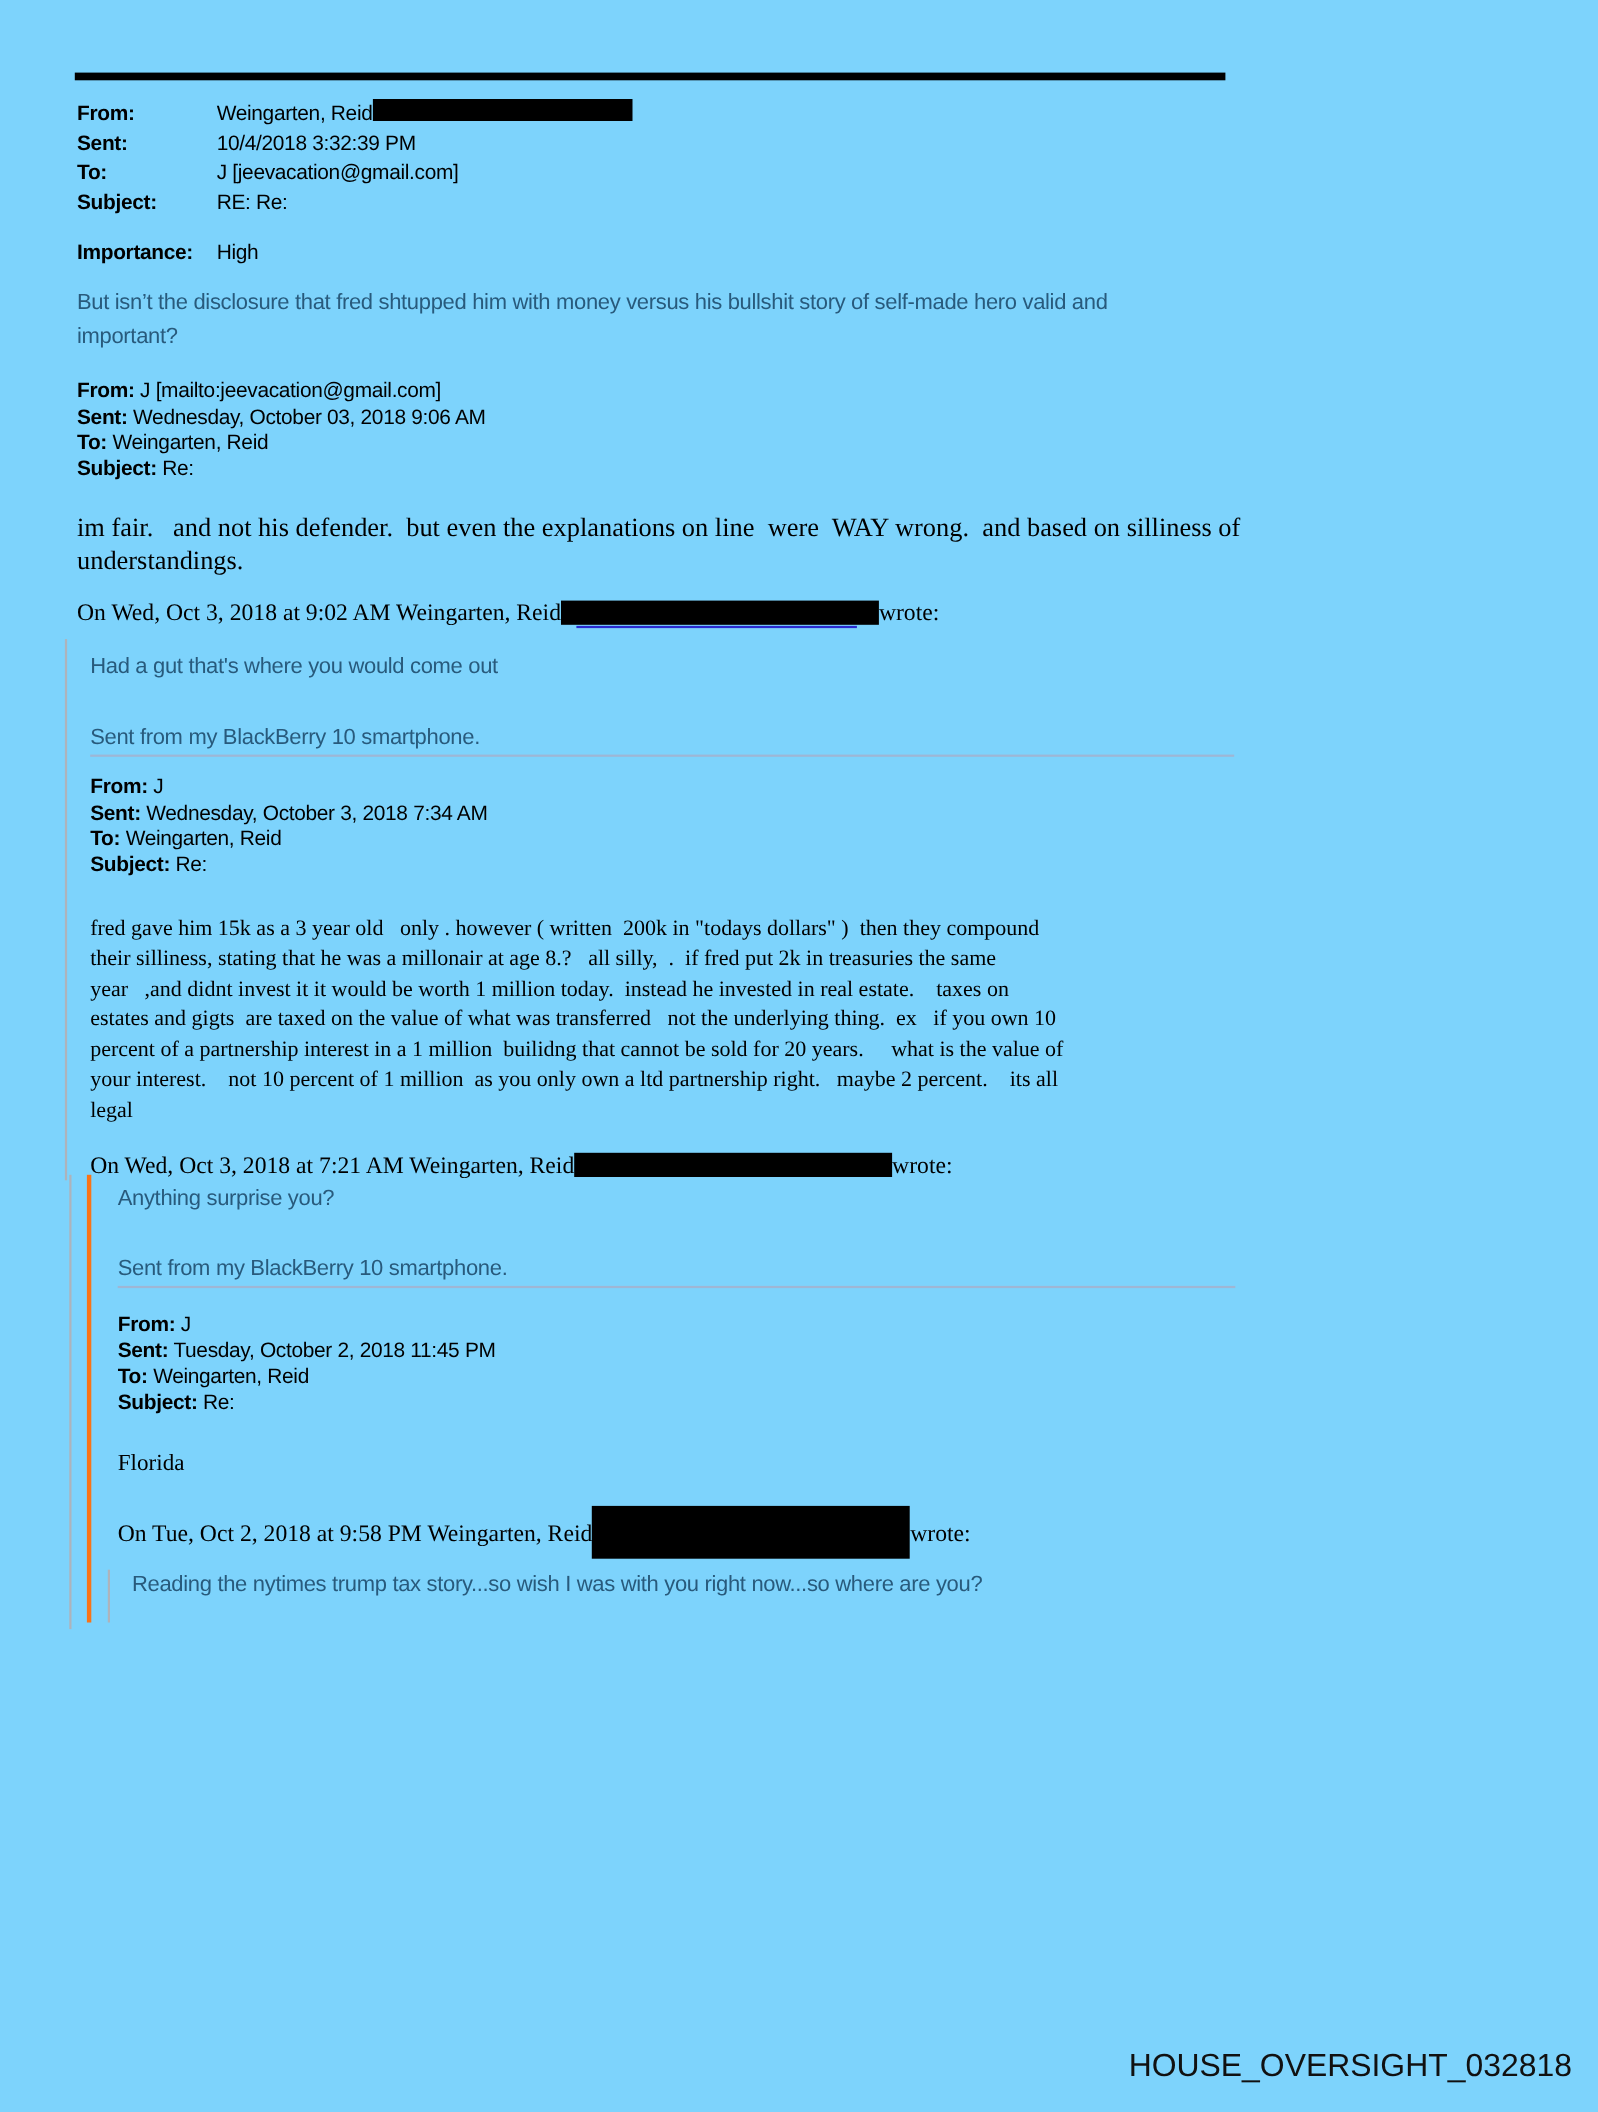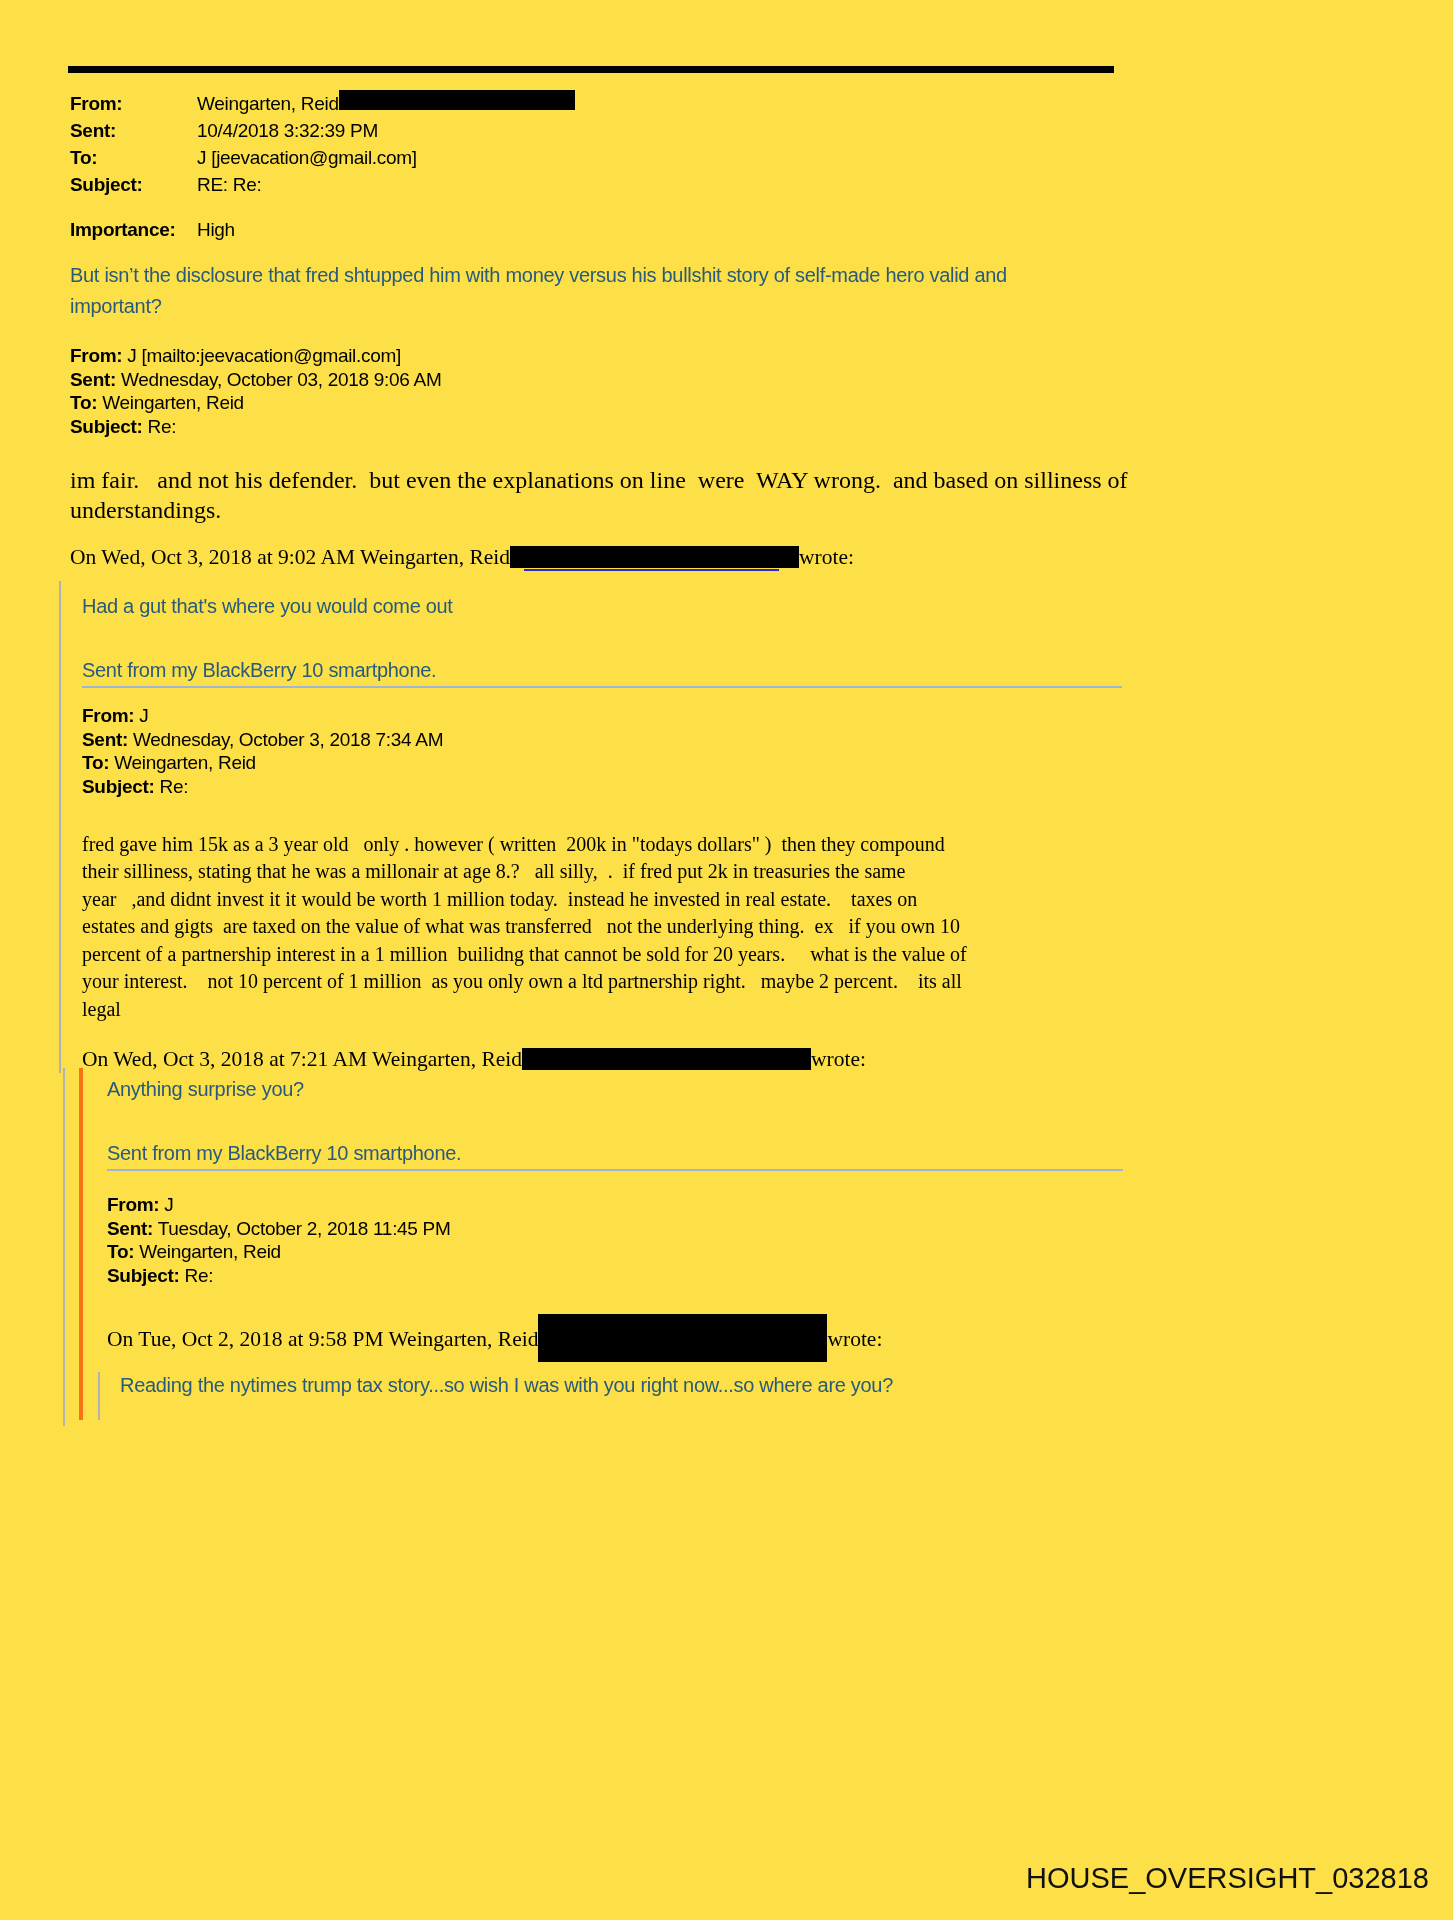--- a/index.html
+++ b/index.html
@@ -1,16 +1,16 @@
 <!DOCTYPE html>
 <html><head>
 <meta charset="utf-8">
 <style>
   html,body{margin:0;padding:0;background:#e8e8e8;}
-  .page{position:relative;width:1453px;height:1920px;background:#fde047;overflow:hidden;
+  .page{position:relative;width:1453px;height:1920px;background:#7dd3fc;overflow:hidden;
         font-family:"Liberation Sans",sans-serif;color:#000;}
   .abs{position:absolute;}
   .sans{font-family:"Liberation Sans",sans-serif;letter-spacing:-0.3px;}
   .serif{font-family:"Liberation Serif","DejaVu Serif",serif;letter-spacing:0;}
   .pre{white-space:pre;}
   .blue{color:#285a7c;}
   
   .top-rule{left:68px;top:66px;width:1046px;height:7px;background:#000;}
   
   .hdr{left:70px;top:90px;font-size:19px;line-height:27px;}
@@ -137,20 +137,21 @@
       <div class="q-sig sans blue">Sent from my BlackBerry 10 smartphone.</div>
       <div class="divider div2"></div>
 
       <div class="inline-hdr sans">
         <div><b>From:</b><span class="v"> J</span></div>
         <div><b>Sent:</b><span class="v"> Tuesday, October 2, 2018 11:45 PM</span></div>
         <div><b>To:</b><span class="v"> Weingarten, Reid</span></div>
         <div><b>Subject:</b><span class="v"> Re:</span></div>
       </div>
 
+      <div class="florida serif">Florida</div>
 
       <div class="attrib attrib3 serif">
         <span>On Tue, Oct 2, 2018 at 9:58 PM Weingarten, Reid</span><span class="redact redact-a3"></span><span>wrote:</span>
       </div>
 
       <div class="bq3">
         <div class="q-line sans blue">Reading the nytimes trump tax story...so wish I was with you right now...so where are you?</div>
       </div>
     </div>
   </div>

